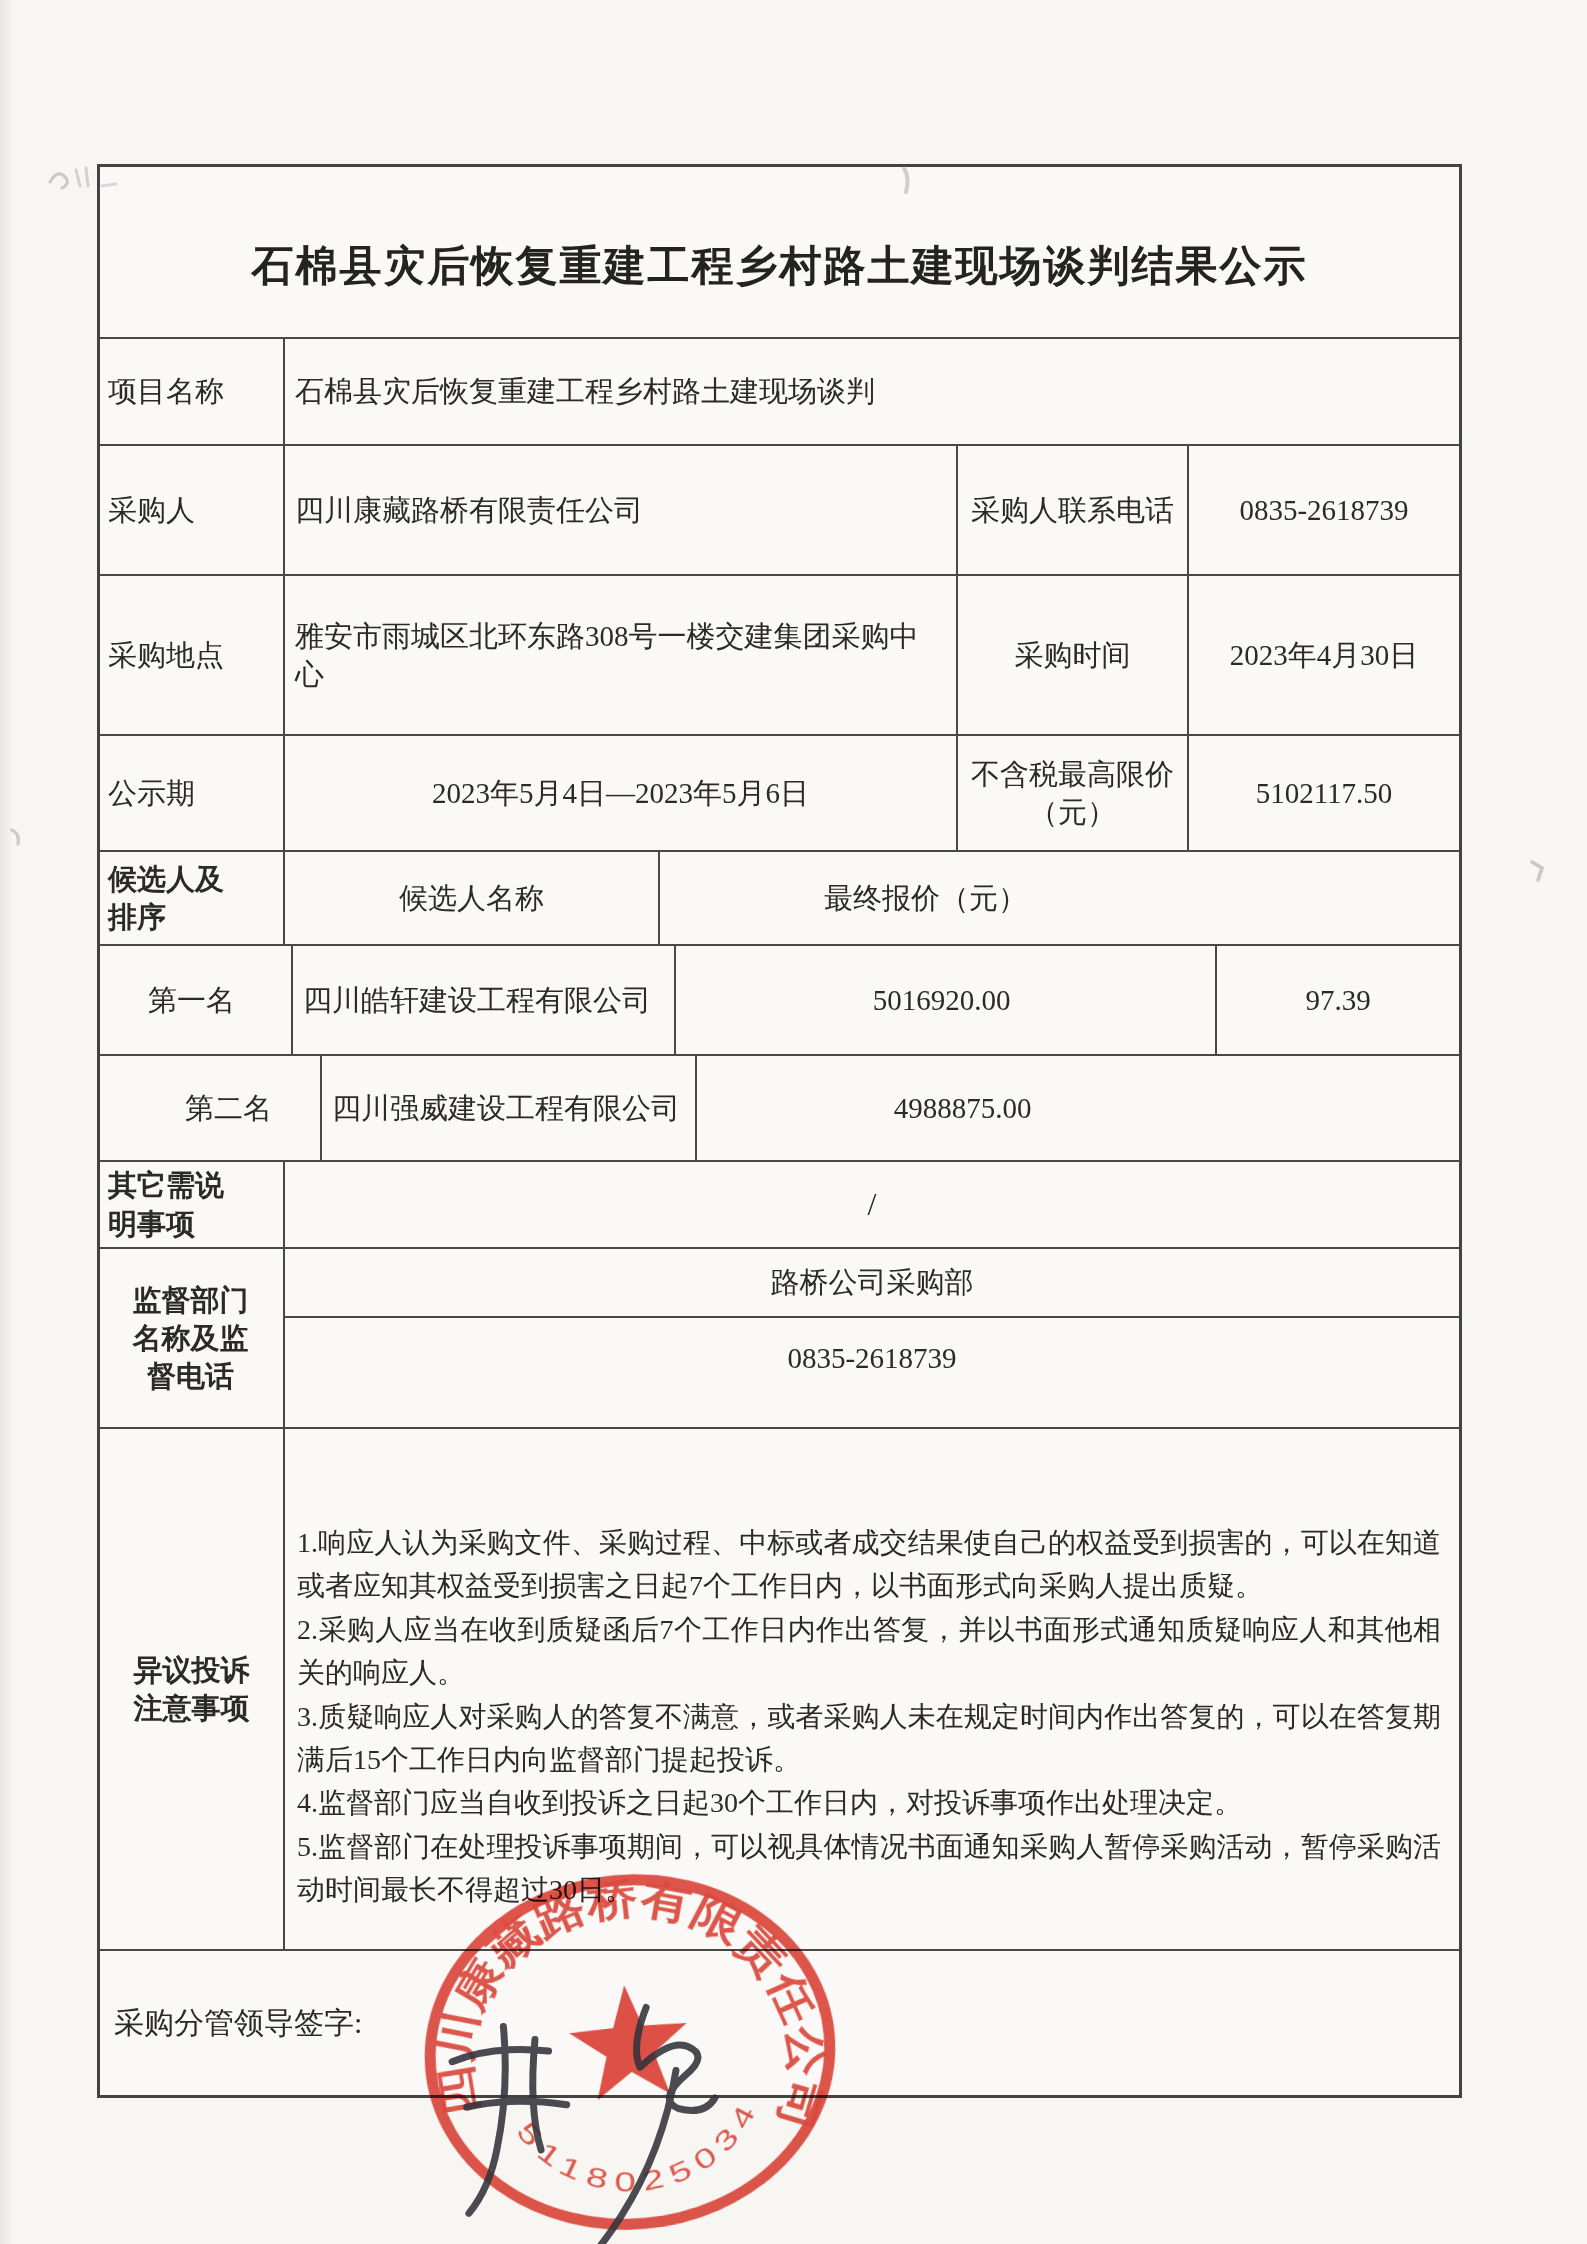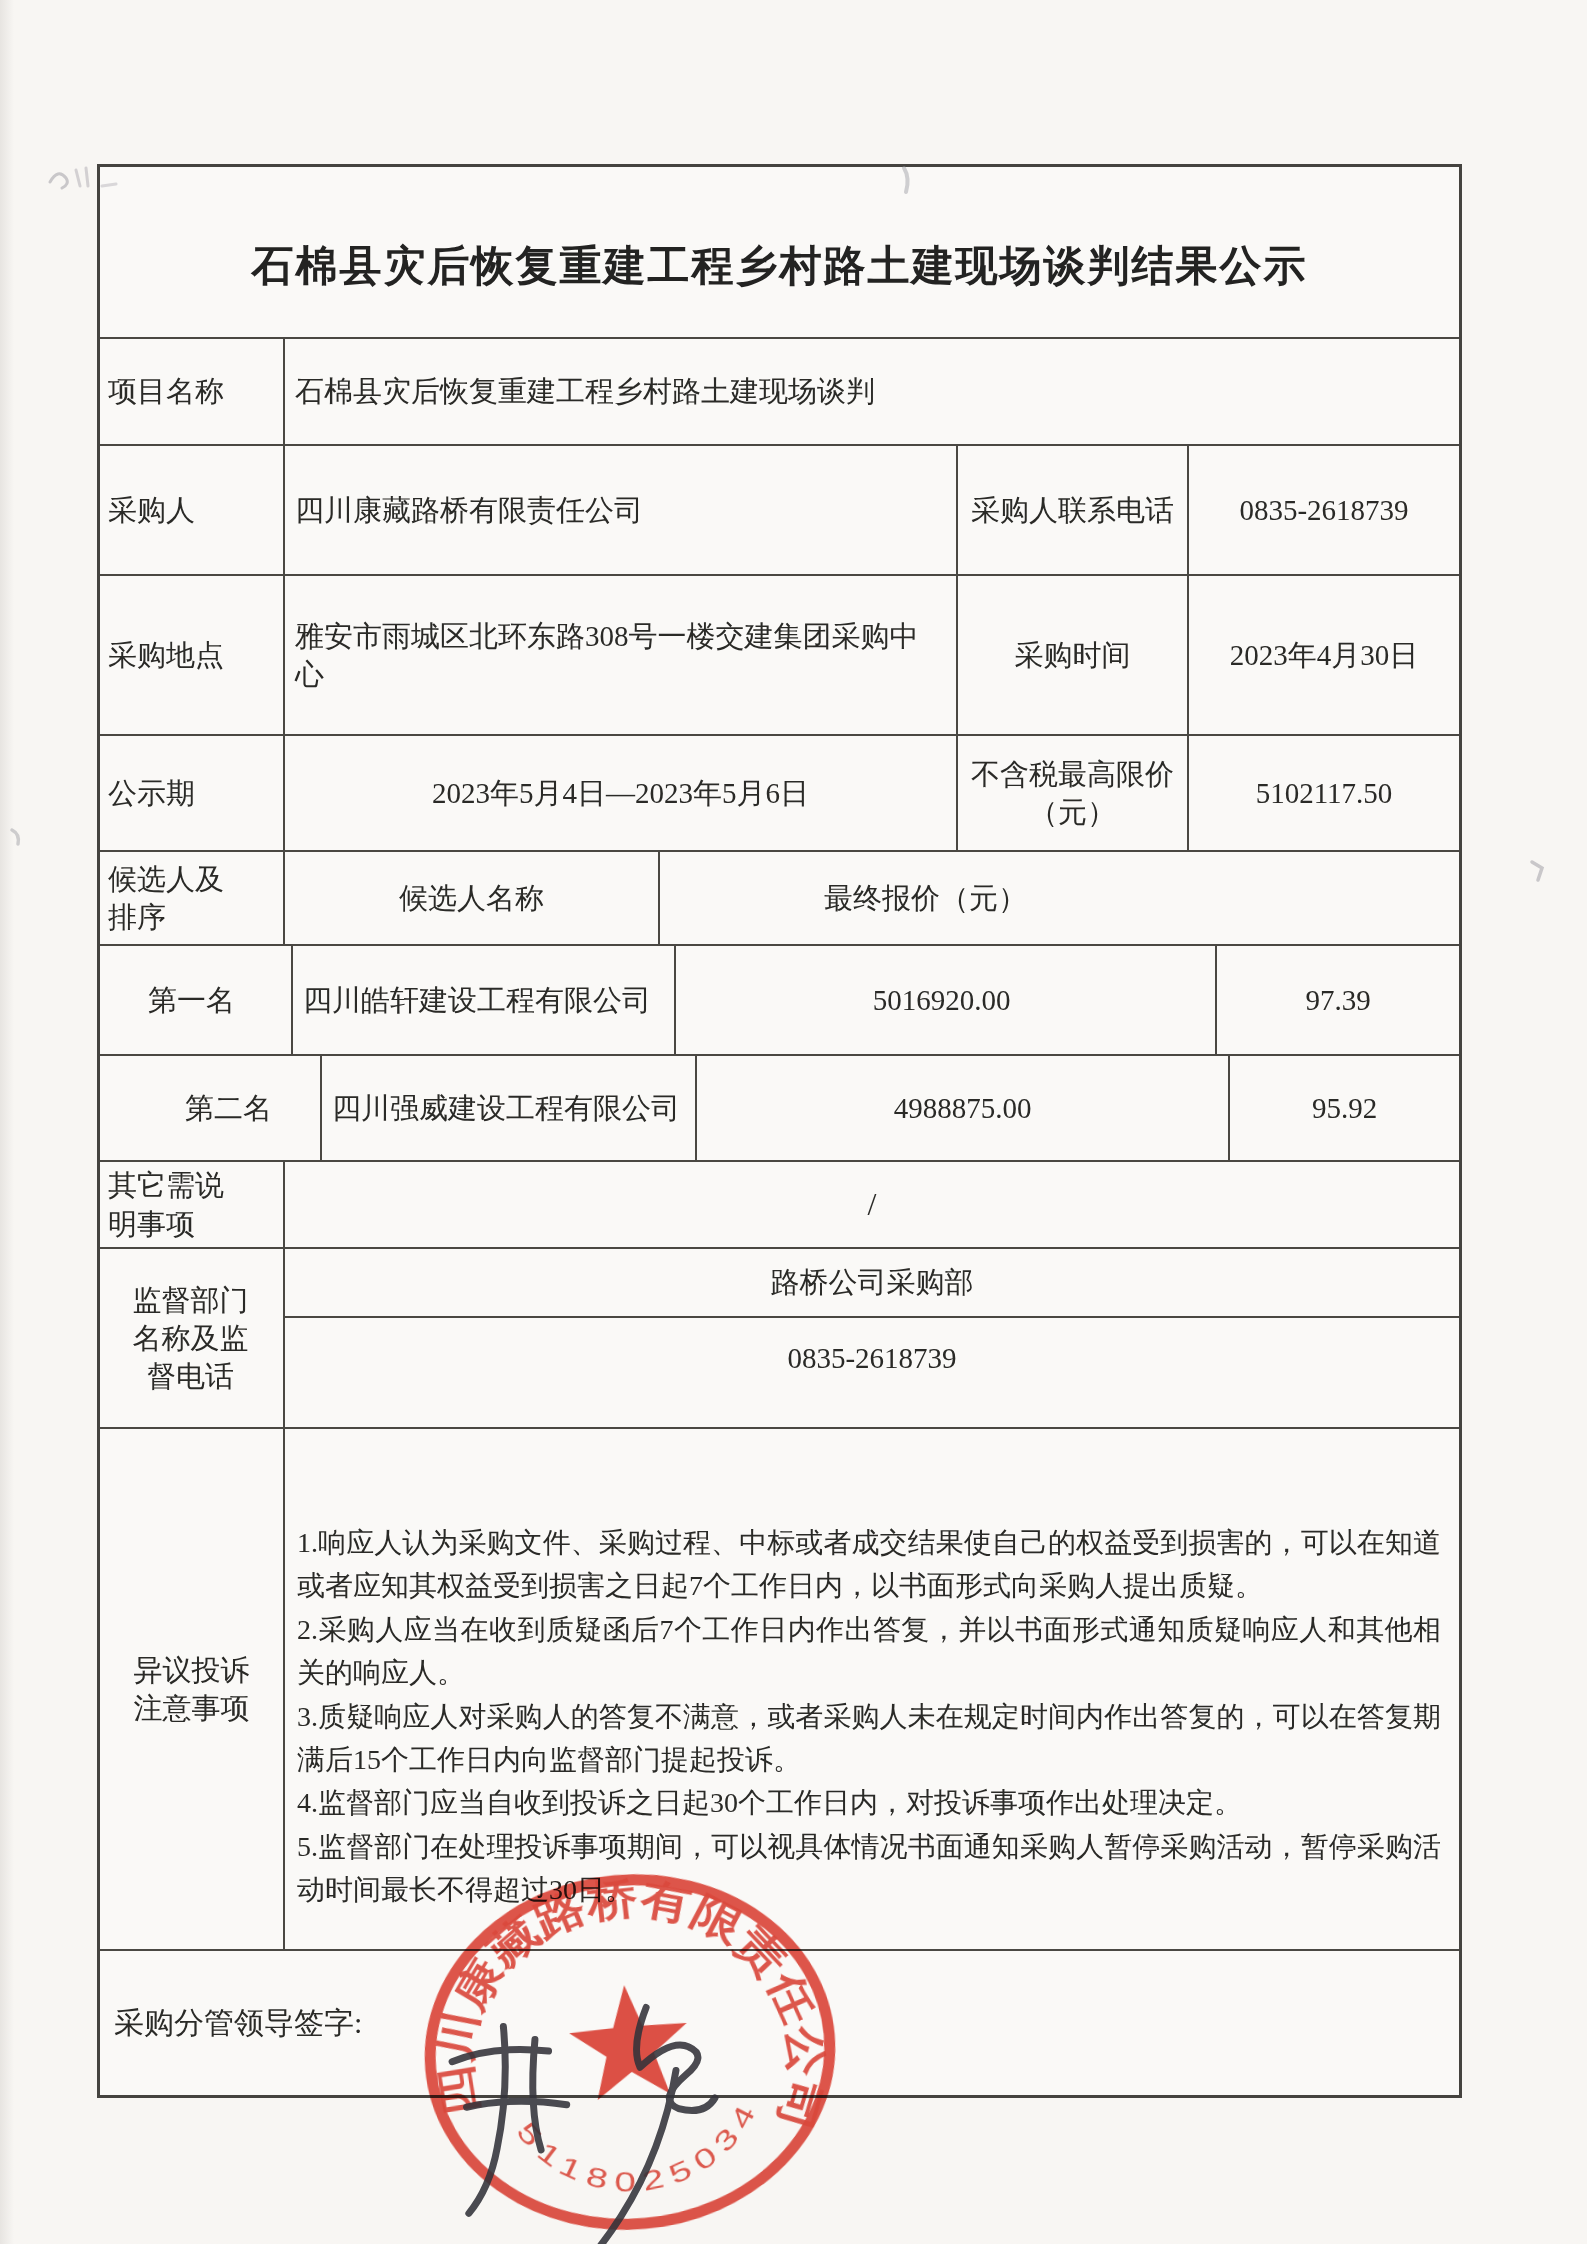--- a/index.html
+++ b/index.html
@@ -23,21 +23,21 @@
   .t-row{display:grid;box-sizing:border-box;border-top:2px solid #4a4843;}
   .t-row:first-child{border-top:none;}
   .cell{
     box-sizing:border-box;border-left:2px solid #4a4843;
     display:flex;align-items:center;
     font-size:29px;line-height:1.32;
     padding:4px 10px;
   }
   .cell:first-child{border-left:none;}
   .lbl{justify-content:flex-start;padding-left:8px;}
-  .lbl-narrow{width:122px;}
+  .lbl-narrow{width:122px;font-weight:bold;}
   .c-center{justify-content:center;text-align:center;}
   .c-left{justify-content:flex-start;}
   .title-row{height:170px;display:flex;align-items:center;justify-content:center;}
   .doc-title{
     font-family:"Liberation Sans","DejaVu Sans",sans-serif;
     font-weight:bold;font-size:42px;letter-spacing:2px;color:#232322;
     padding-top:28px;
   }
   .row-h1{grid-template-columns:183px 1fr;height:107px;}
   .row-h2{grid-template-columns:183px 673px 231px 1fr;height:130px;}
@@ -144,21 +144,20 @@
   <div class="t-row row-c1">
     <div class="cell c-center">第一名</div>
     <div class="cell c-left">四川皓轩建设工程有限公司</div>
     <div class="cell c-center">5016920.00</div>
     <div class="cell c-center">97.39</div>
   </div>
   <div class="t-row row-c2">
     <div class="cell c-center">第二名</div>
     <div class="cell c-left">四川强威建设工程有限公司</div>
     <div class="cell c-center">4988875.00</div>
-    <div class="cell c-center">95.92</div>
   </div>
 
   <div class="t-row row-ot">
     <div class="cell lbl">
       <span class="lbl-narrow">其它需说明事项</span>
     </div>
     <div class="cell c-center slash">/</div>
   </div>
 
   <div class="t-row row-sv">

